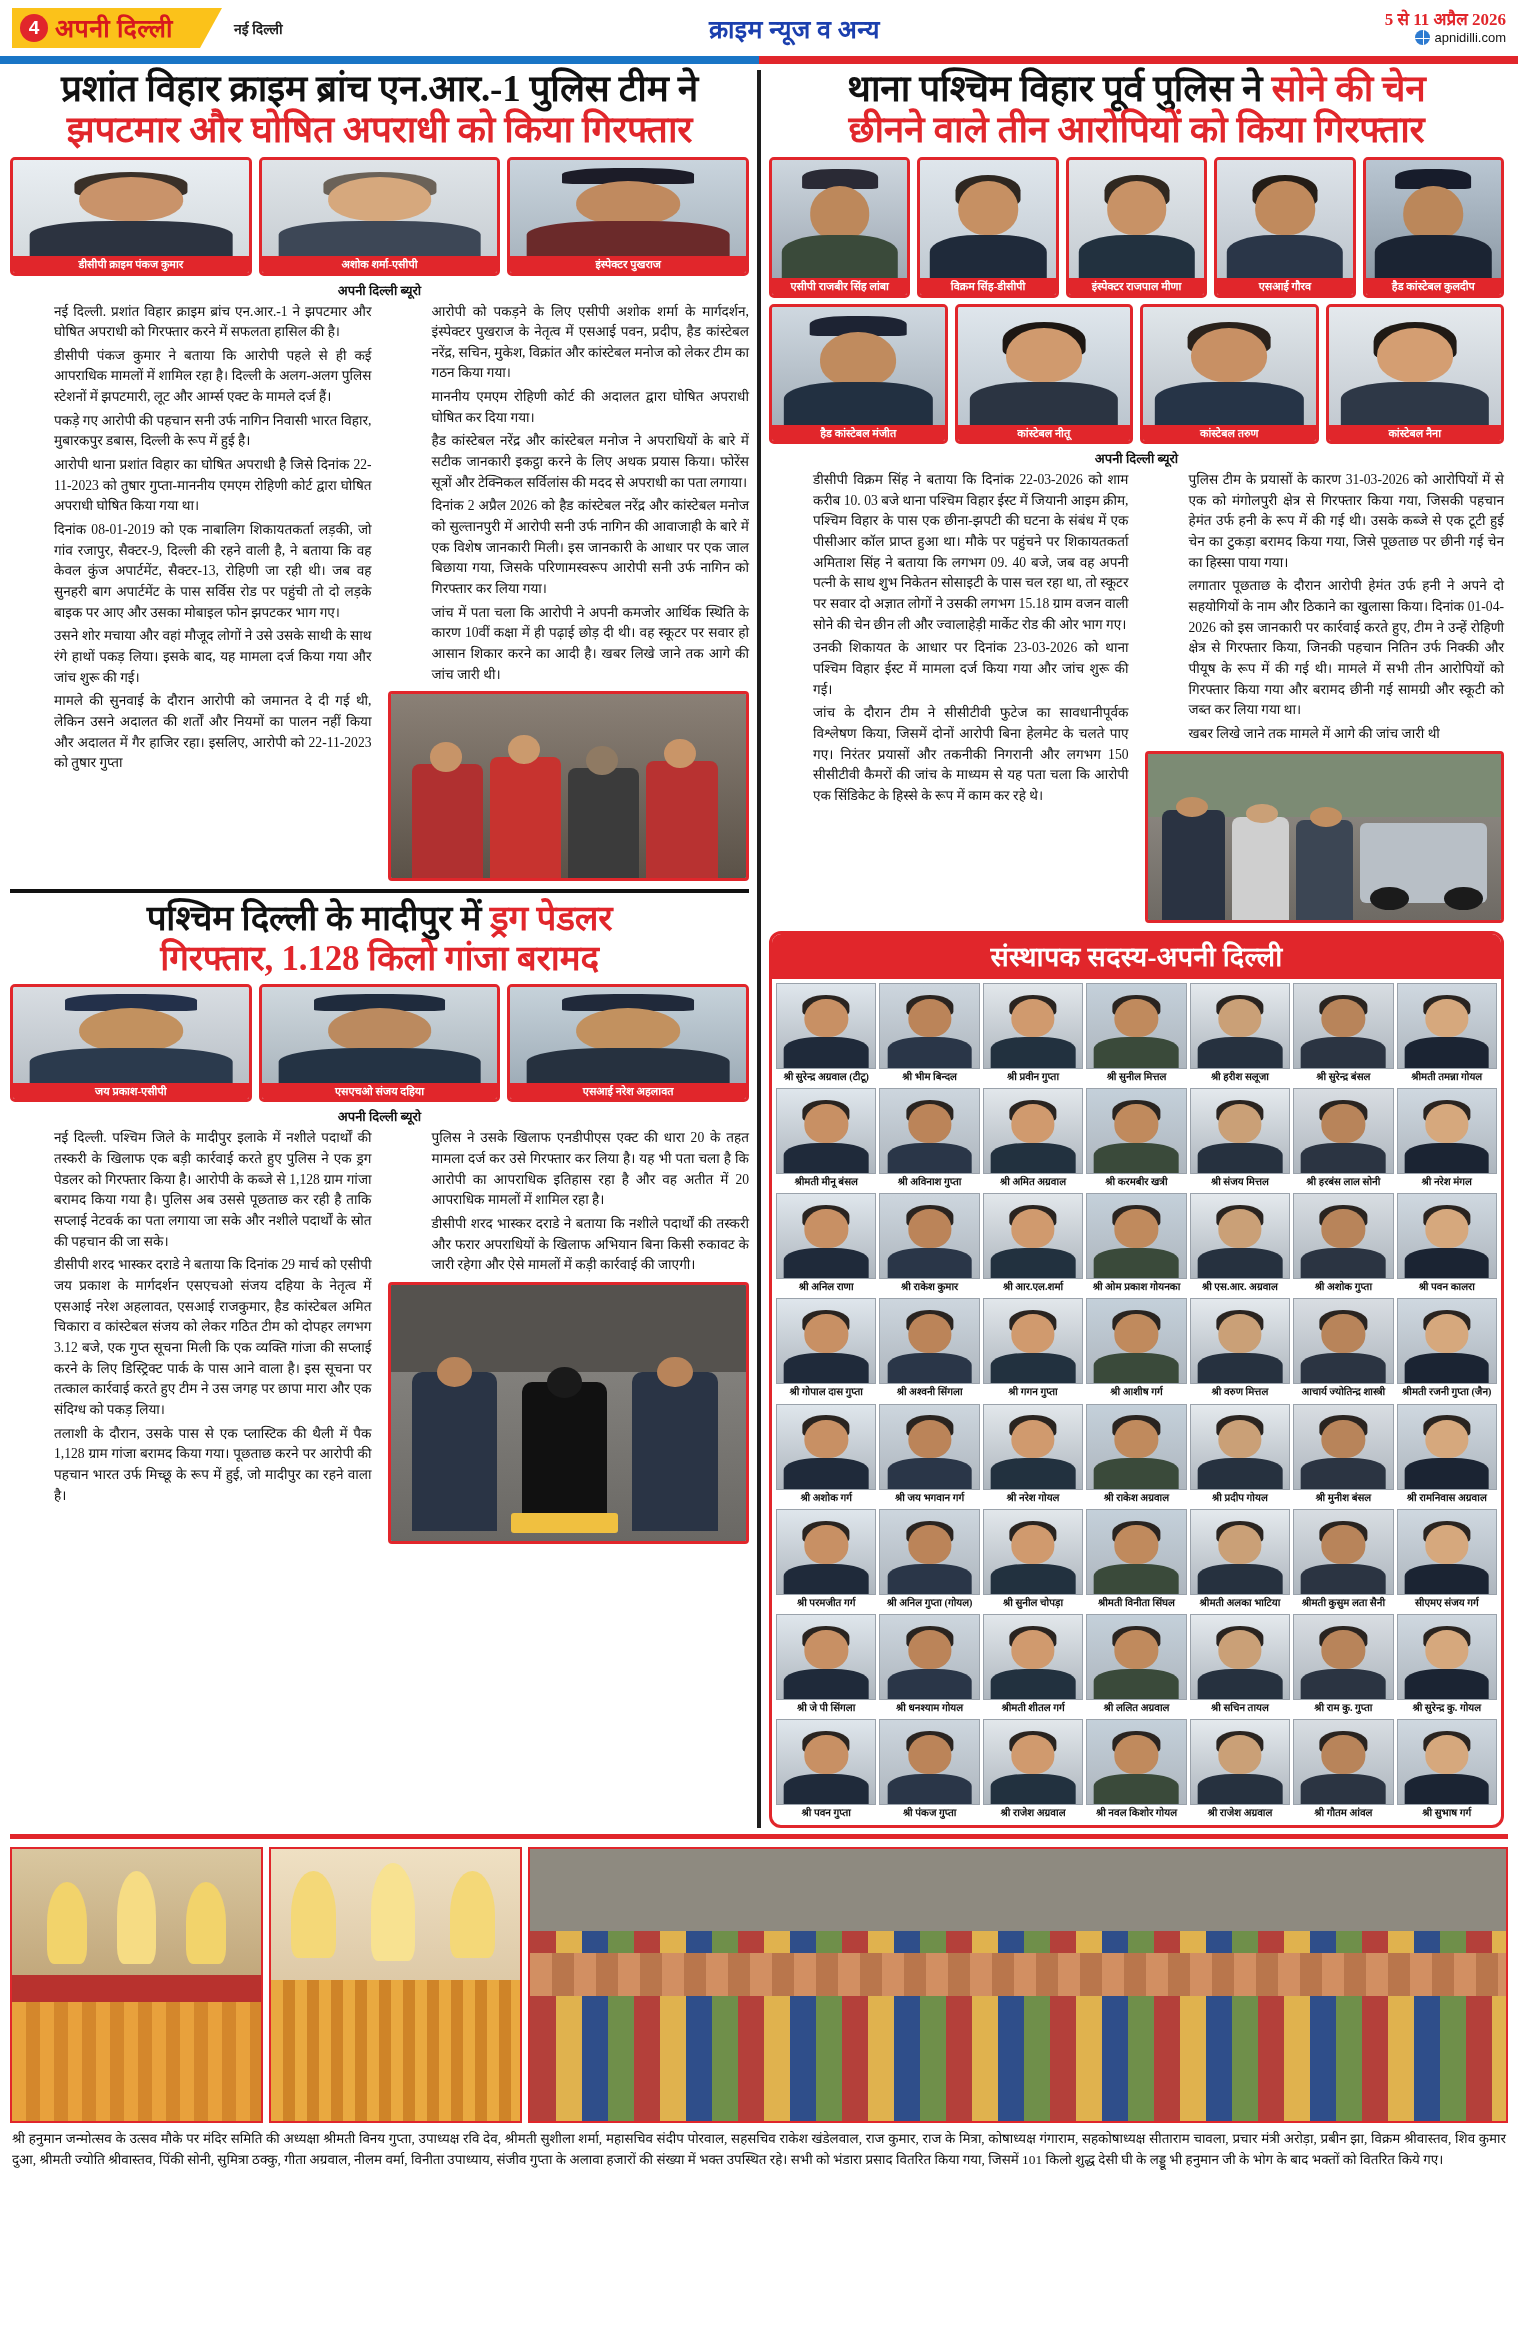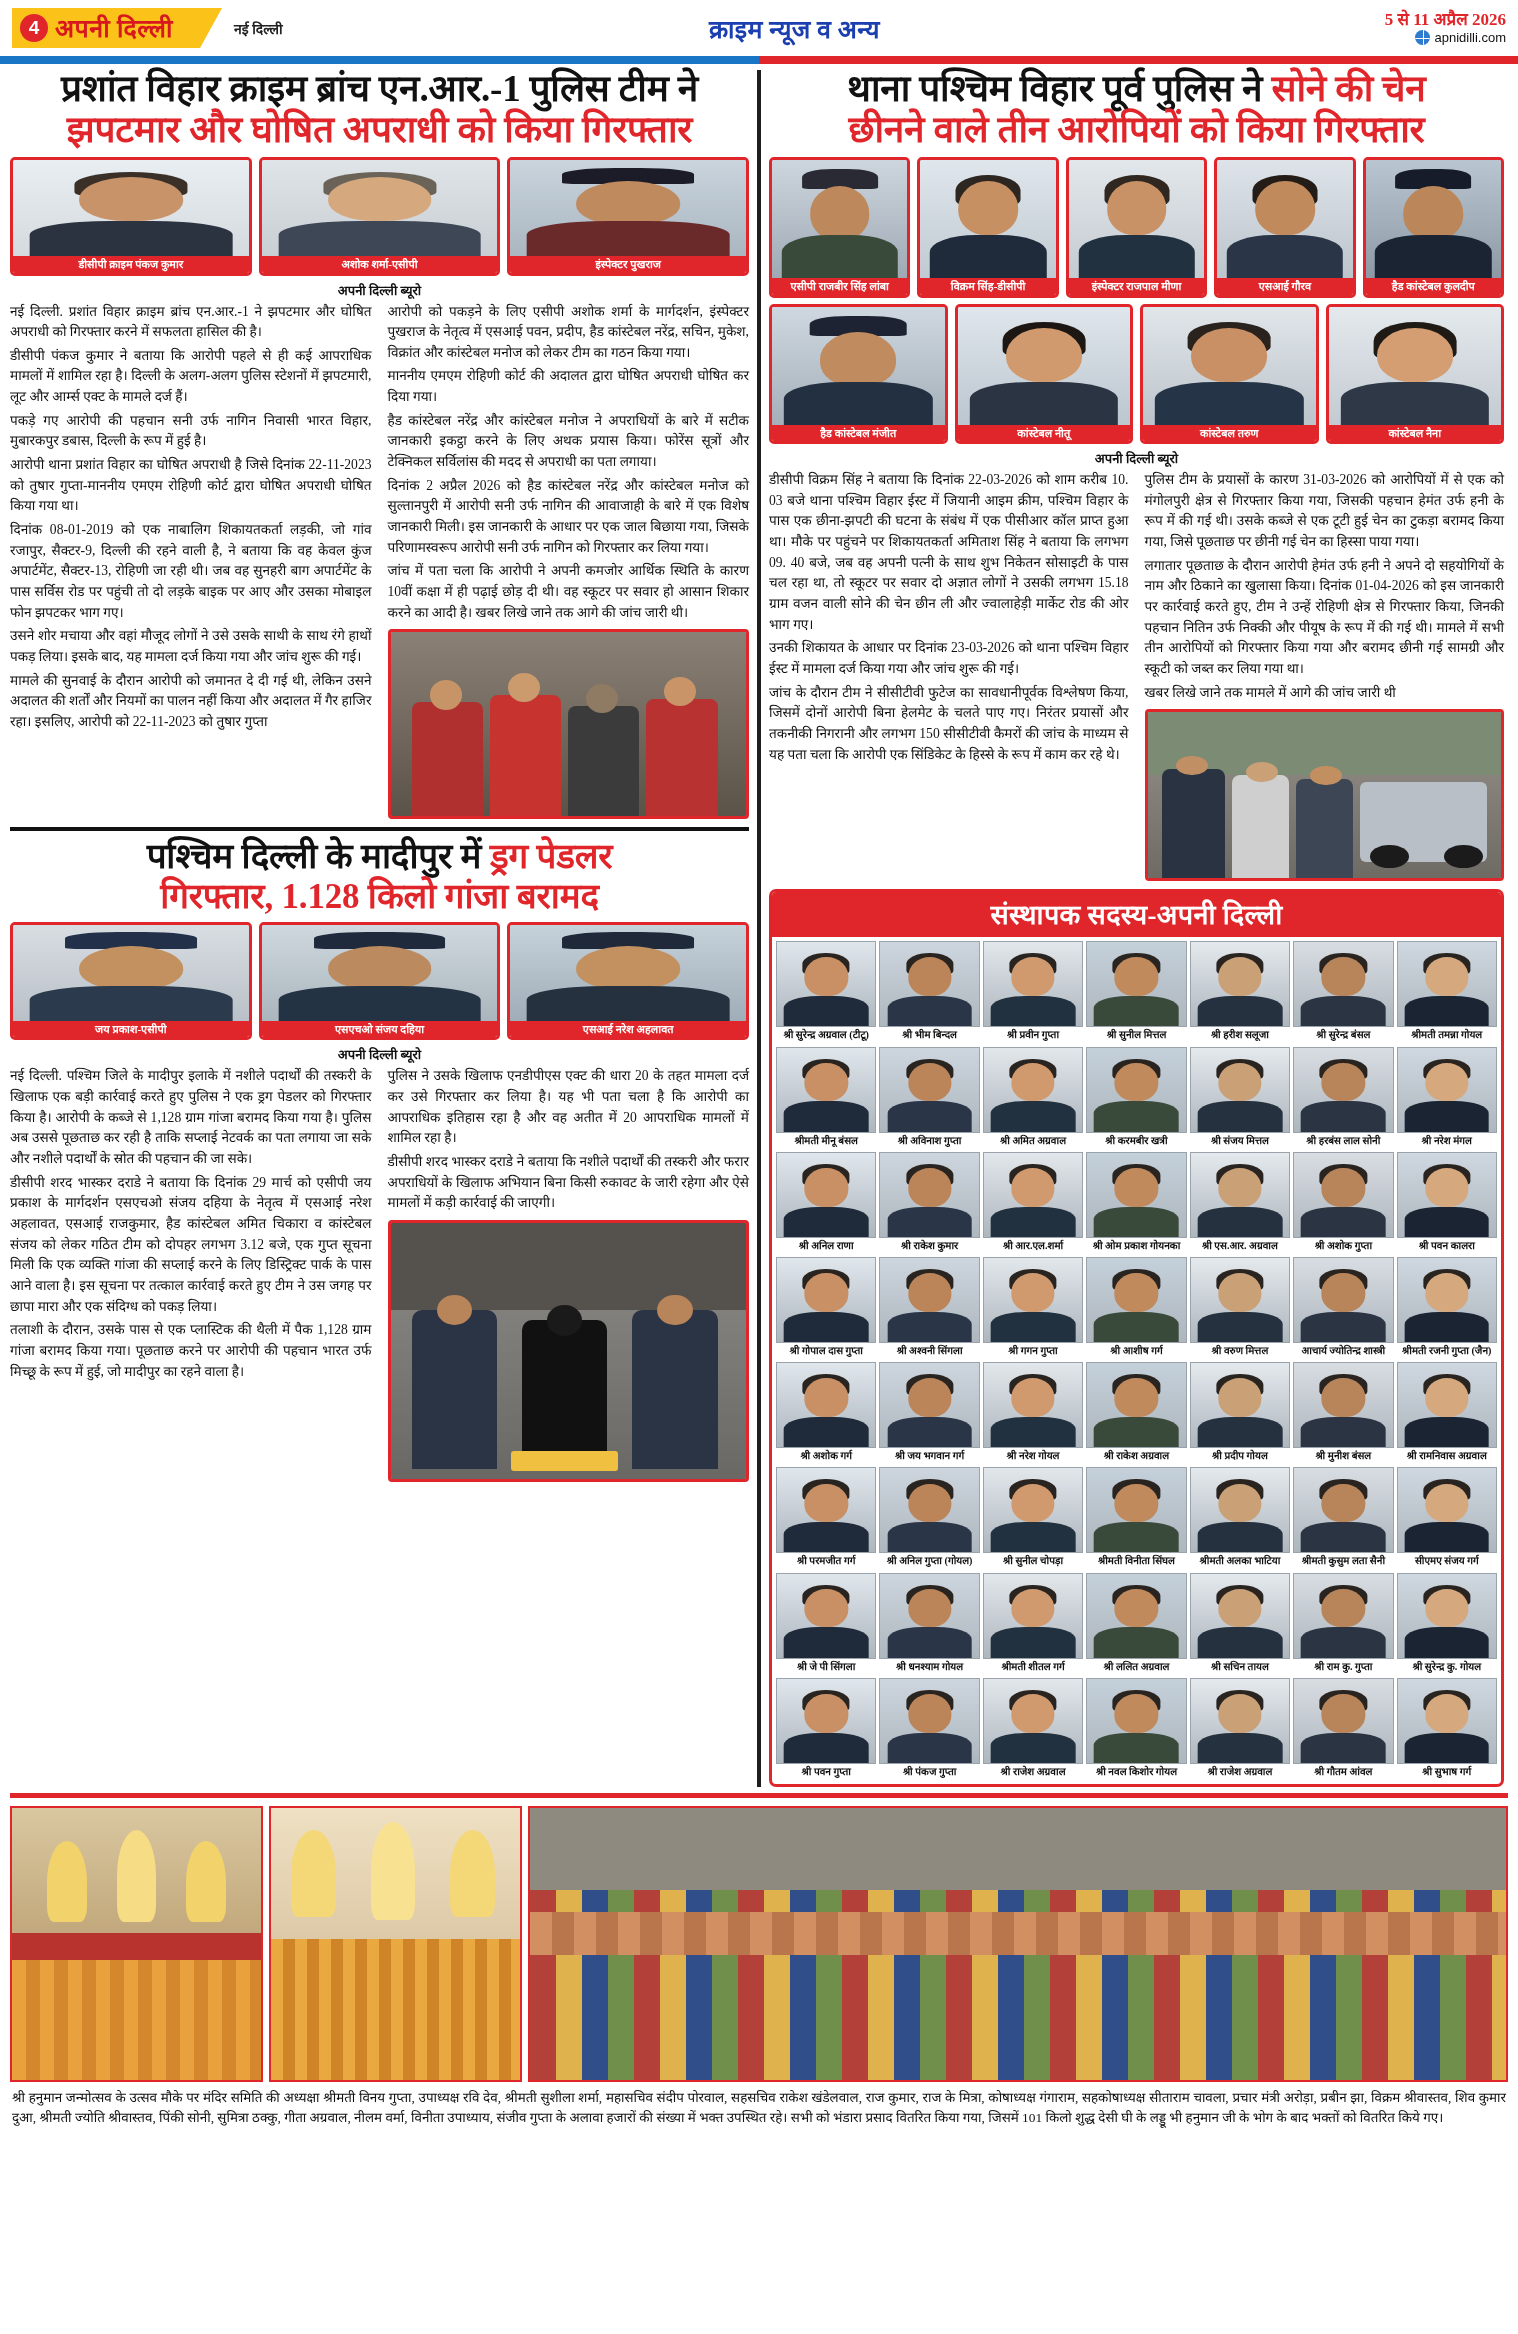--- a/index.html
+++ b/index.html
@@ -200,36 +200,36 @@
     font-weight:bold;
     color:#111;
     margin: 5px 0 3px;
   }
   .flow-txt {
     font-size: 13.6px;
     line-height: 1.52;
     text-align: justify;
     color:#111;
   }
-  .flow-txt p { margin-bottom: 3px; }
+  .flow-txt p { margin-bottom: 3px; margin-left: 44px; }
 
   
   .bigphoto {
     border: 3px solid #E1262B;
     border-radius:4px;
     overflow:hidden;
     position:relative;
     background:#b9bec4;
   }
   .grp-scene { position:absolute; inset:0; }
 
   
   .founders {
     border: 3px solid #E1262B;
-    border-radius: 7px;
+    border-radius: 12px;
     margin-top: 8px;
     background:#fff;
     overflow:hidden;
   }
   .founders-hd {
     background:#E1262B;
     color:#fff;
     text-align:center;
     font-weight:bold;
     font-size: 27px;

